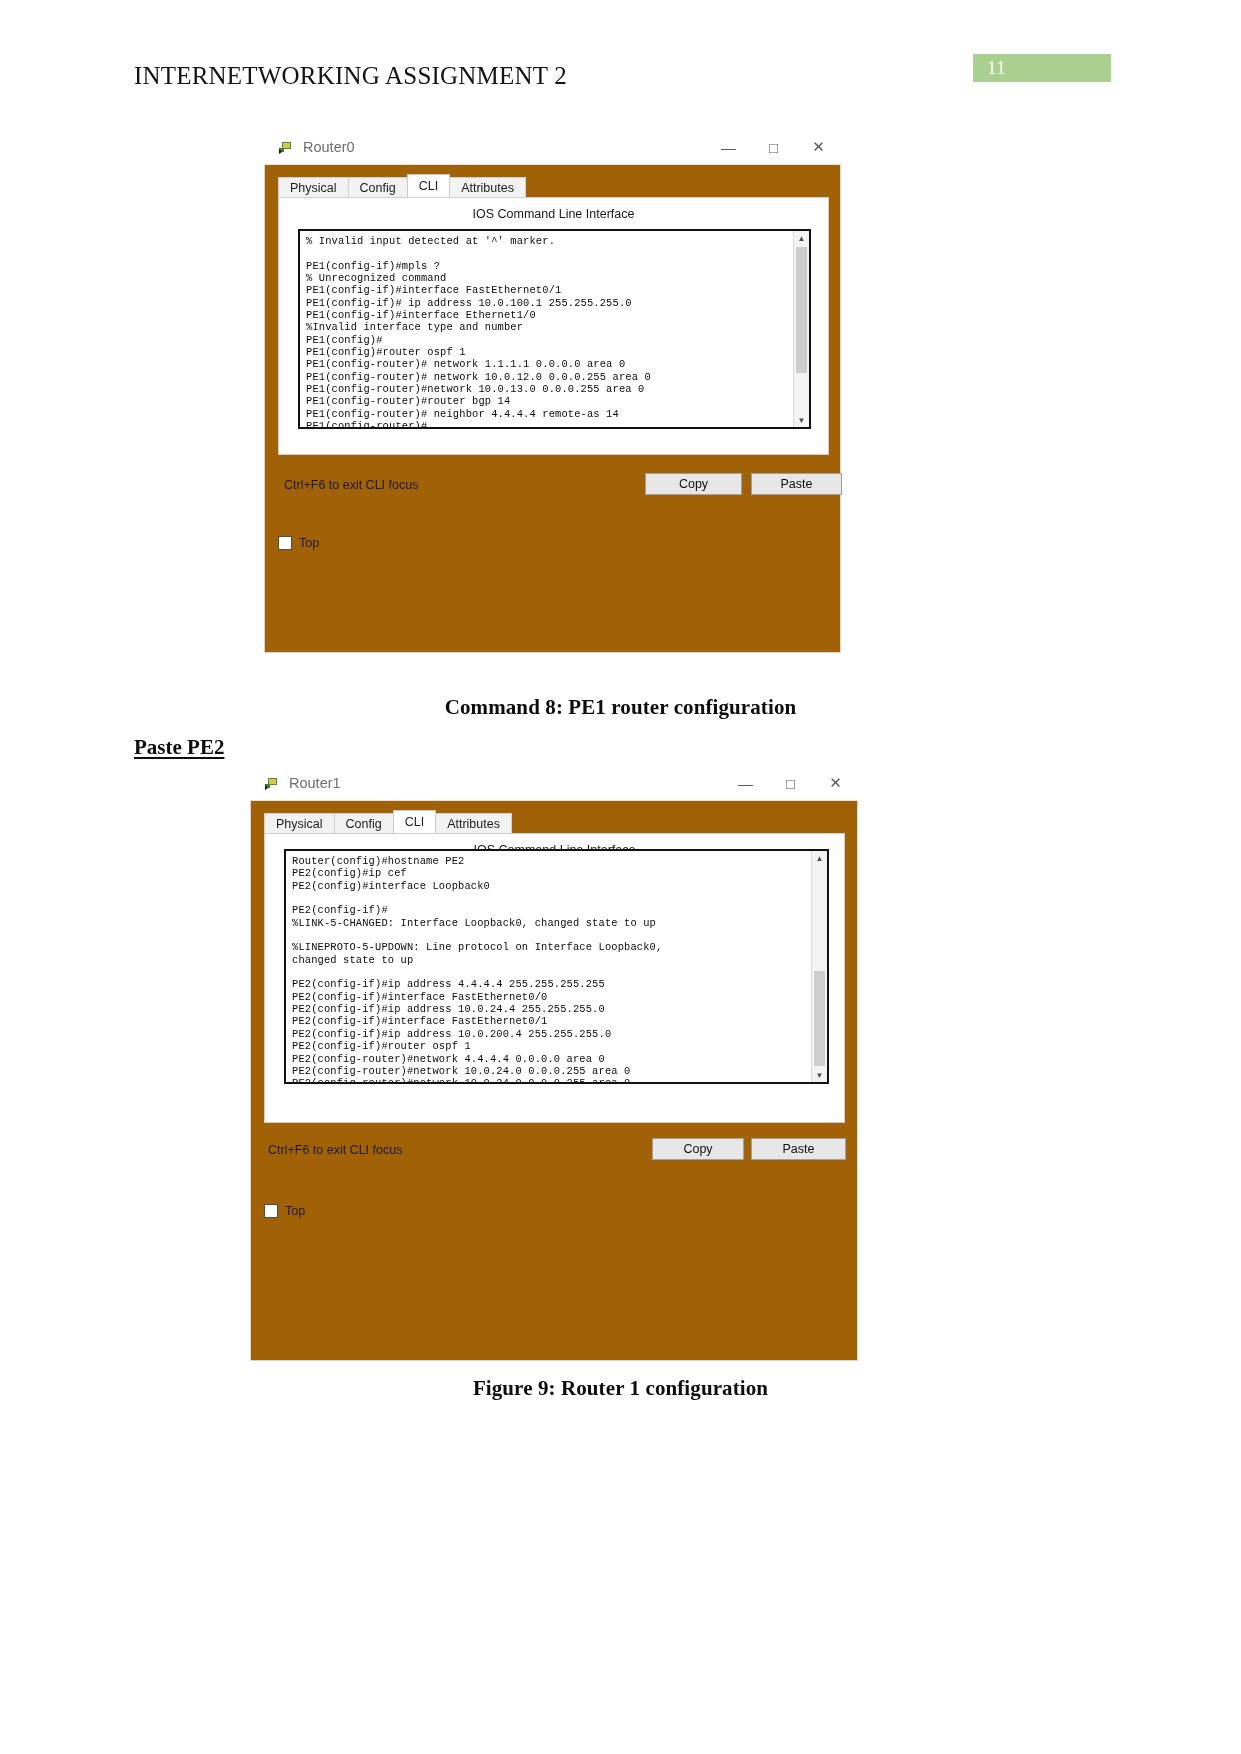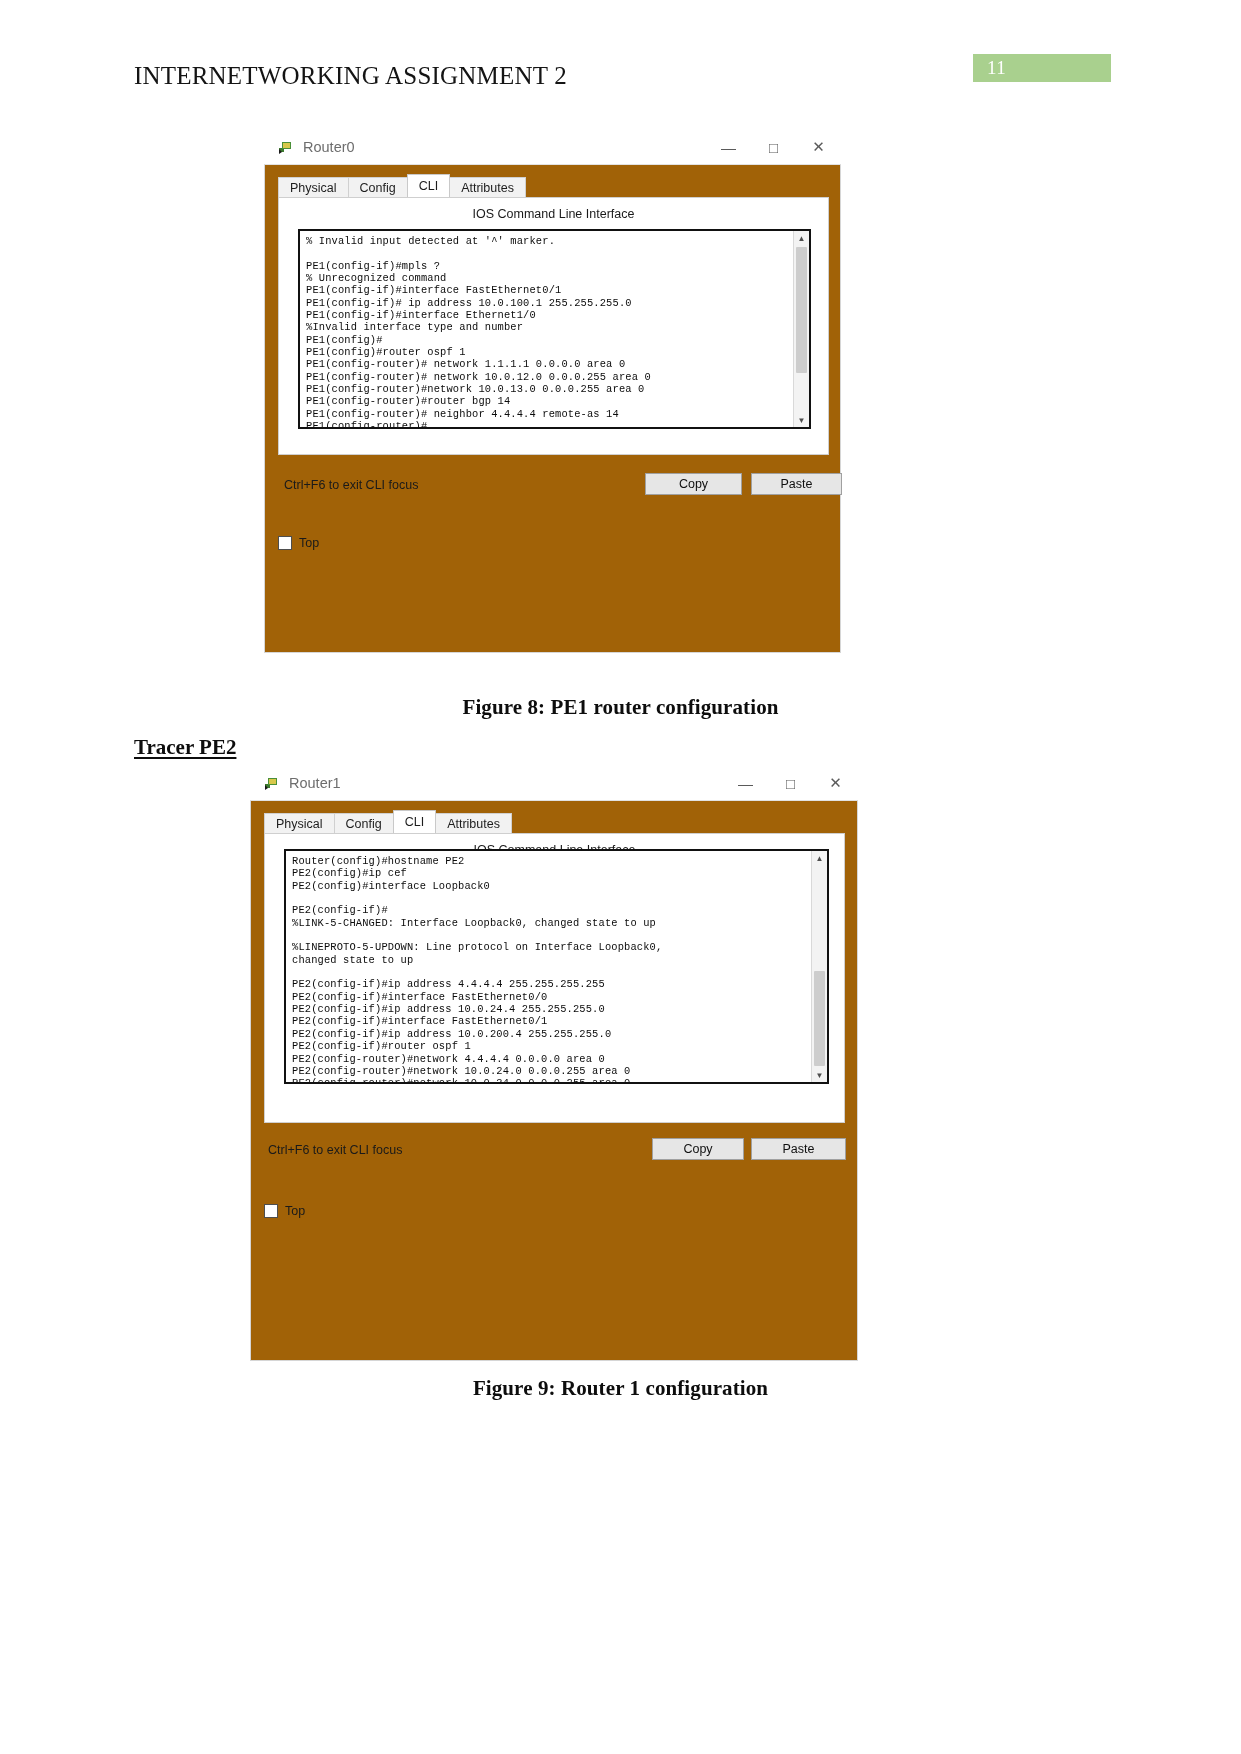--- a/index.html
+++ b/index.html
@@ -327,23 +327,23 @@
     <div class="pt-btn" style="left:380px; top:308px; width:97px;">Copy</div>
     <div class="pt-btn" style="left:486px; top:308px; width:91px;">Paste</div>
 
     <div class="pt-check-row" style="left:13px; top:371px;">
       <span class="pt-checkbox"></span>
       <span class="pt-check-label">Top</span>
     </div>
   </div>
 </div>
 
-<div class="fig-caption" style="top:695px; left:0;">Figure 8: PE1 router configuration</div>
-
-<div class="section-heading" style="top:735px;">Tracer PE2</div>
+<div class="fig-caption" style="top:695px; left:0;">Command 8: PE1 router configuration</div>
+
+<div class="section-heading" style="top:735px;">Paste PE2</div>
 
 <div class="pt-window" style="left:250px; top:766px; width:608px; height:595px;">
 
   <div class="pt-titlebar">
     <span class="pt-icon">
       <svg width="17" height="16" viewBox="0 0 17 16">
         <path d="M2 9 L7 9 L7 13 L2 13 Z" fill="#3c7a2e"></path>
         <path d="M5 3 L14 3 L14 10 L5 10 Z" fill="#4a8f38"></path>
         <path d="M6 4 L13 4 L13 9 L6 9 Z" fill="#d8c84a"></path>
         <path d="M2 10 L5 13 L2 15 Z" fill="#1a1a1a"></path>

